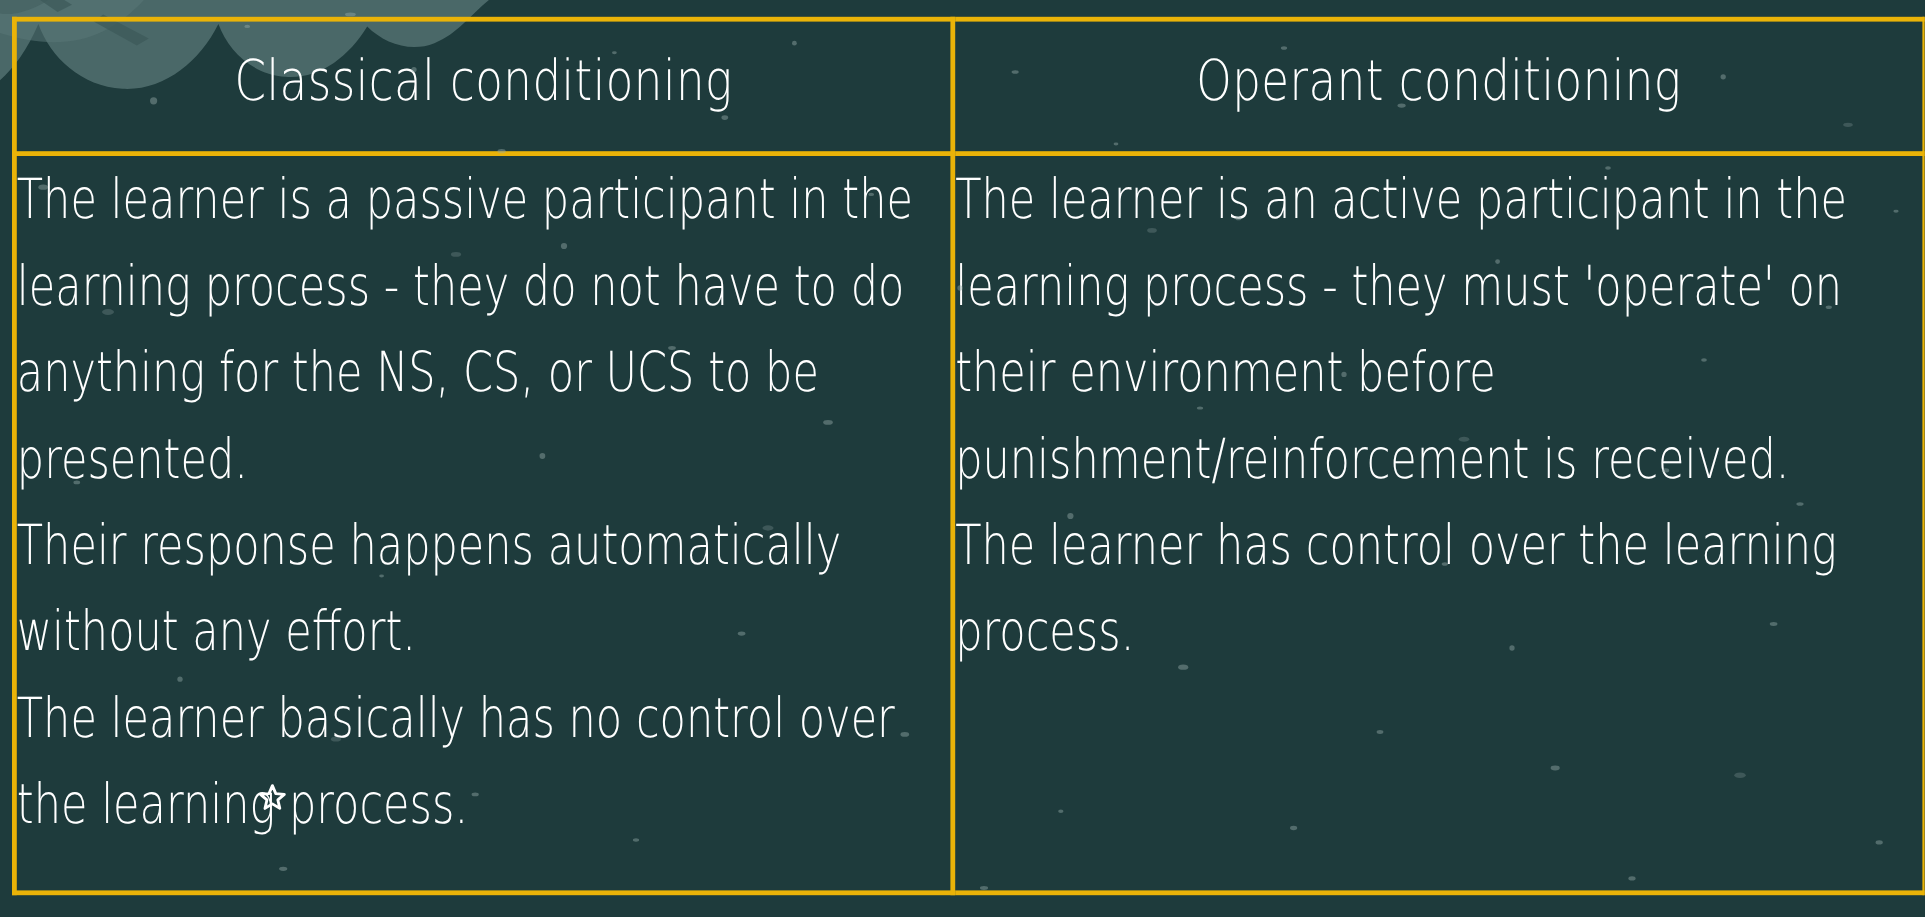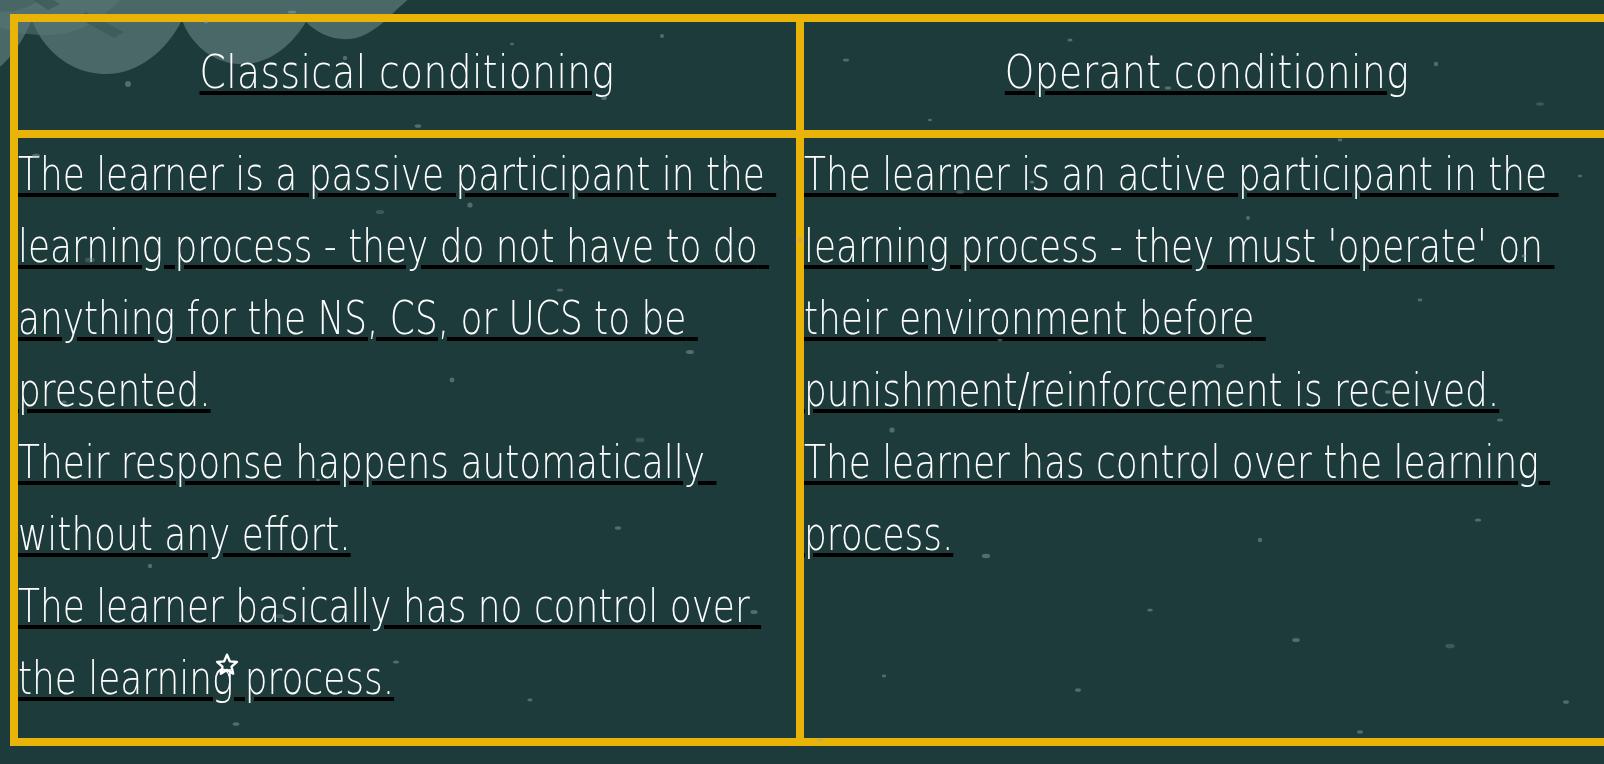--- a/index.html
+++ b/index.html
@@ -47,25 +47,24 @@
     position: absolute;
     left: 10px;
     top: 14px;
     width: 1584px;
     height: 732px;
     border-collapse: collapse;
     table-layout: fixed;
     z-index: 2;
   }
   #cmp-table td, #cmp-table th {
-    border: 8px solid #eab308;
+    border: 4px solid #eab308;
     padding: 0;
     vertical-align: top;
     background: transparent;
-    text-decoration: underline;
   }
   #cmp-table th {
     height: 108px;
     font-weight: normal;
   }
   .col-left  { width: 778px; }
   .col-right { width: 806px; }
 
   .hdr-text {
     display: block;

